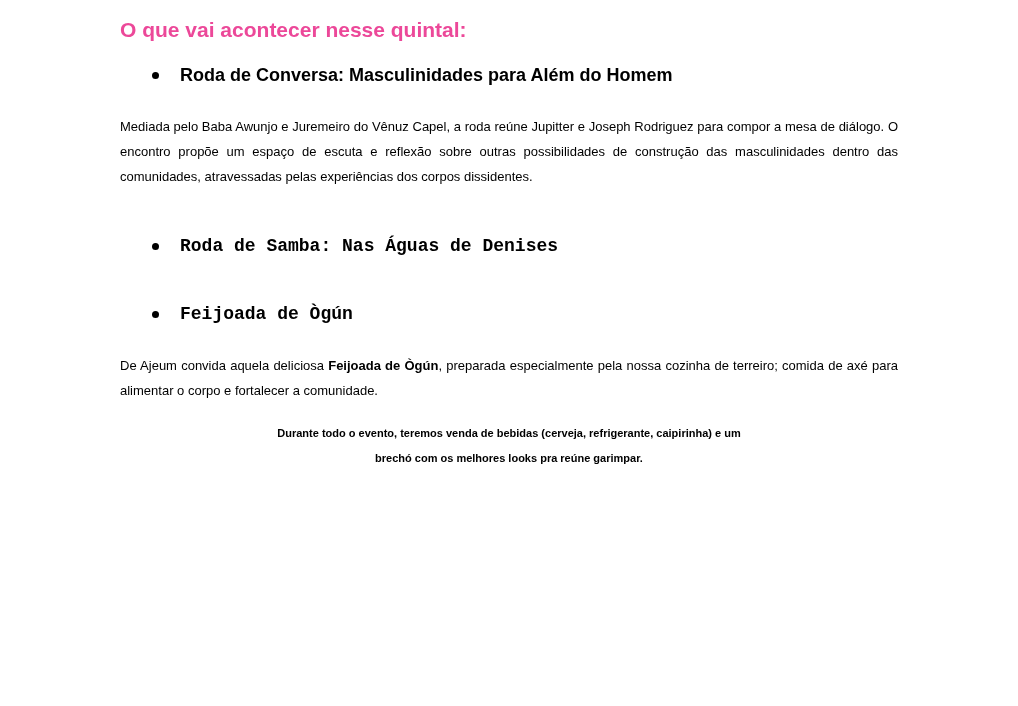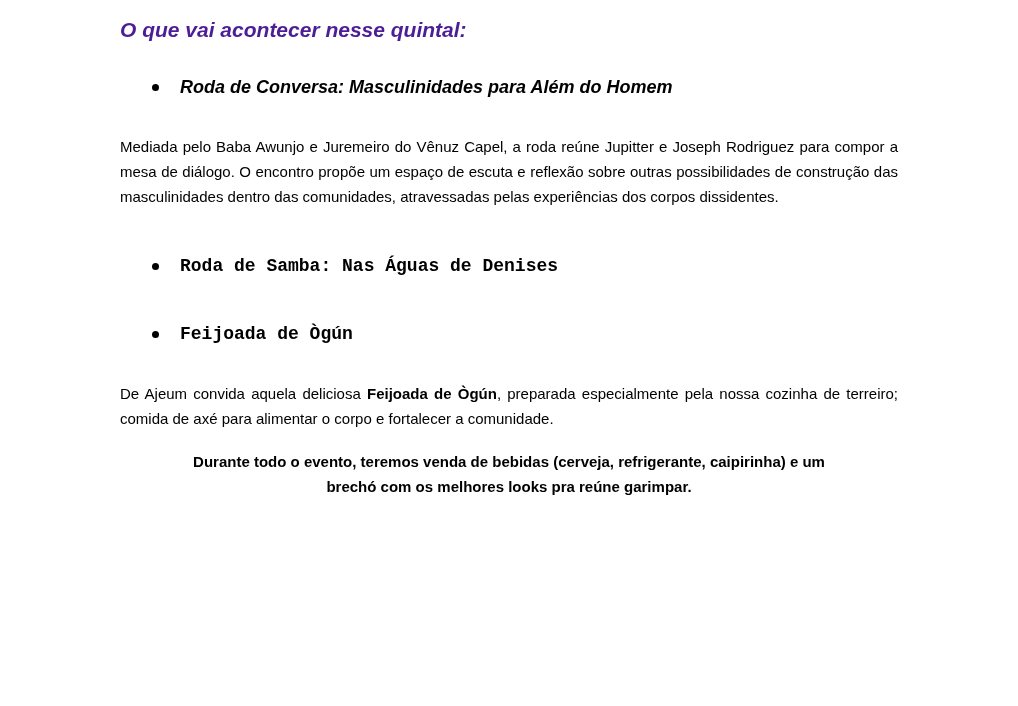--- a/index.html
+++ b/index.html
@@ -13,52 +13,51 @@
   }
   .page {
     width: 1018px;
     height: 706px;
     padding: 16px 120px 8px 120px;
   }
   .doc-title {
     font-size: 21px;
     line-height: 27px;
     font-weight: 700;
-    color: #4c1d95;
-    font-style: italic;
+    color: #ec4899;
   }
   .item-heading {
     position: relative;
     padding-left: 60px;
     font-size: 18px;
     line-height: 22px;
     font-weight: 700;
   }
-  .item-heading.first { margin-top: 33px; font-style: italic; }
+  .item-heading.first { margin-top: 21px; }
   .item-heading.later { margin-top: 46px; font-family: Liberation Mono, monospace; }
   .bullet-dot {
     position: absolute;
     left: 32px;
     top: 8px;
     width: 7px;
     height: 7px;
     border-radius: 50%;
     background: #000000;
   }
   .body-par {
-    margin-top: 36px;
-    font-size: 15px;
+    margin-top: 28px;
+    font-size: 13px;
     line-height: 25px;
     text-align: justify;
     color: #000000;
   }
   .body-par .inline-bold { font-weight: 700; }
   .footer-note {
     margin-top: 18px;
-    font-size: 15px;
+    font-size: 11px;
     line-height: 25px;
     font-weight: 700;
     text-align: center;
     color: #000000;
   }
 </style>
 </head>
 <body>
 
 <div class="page">

